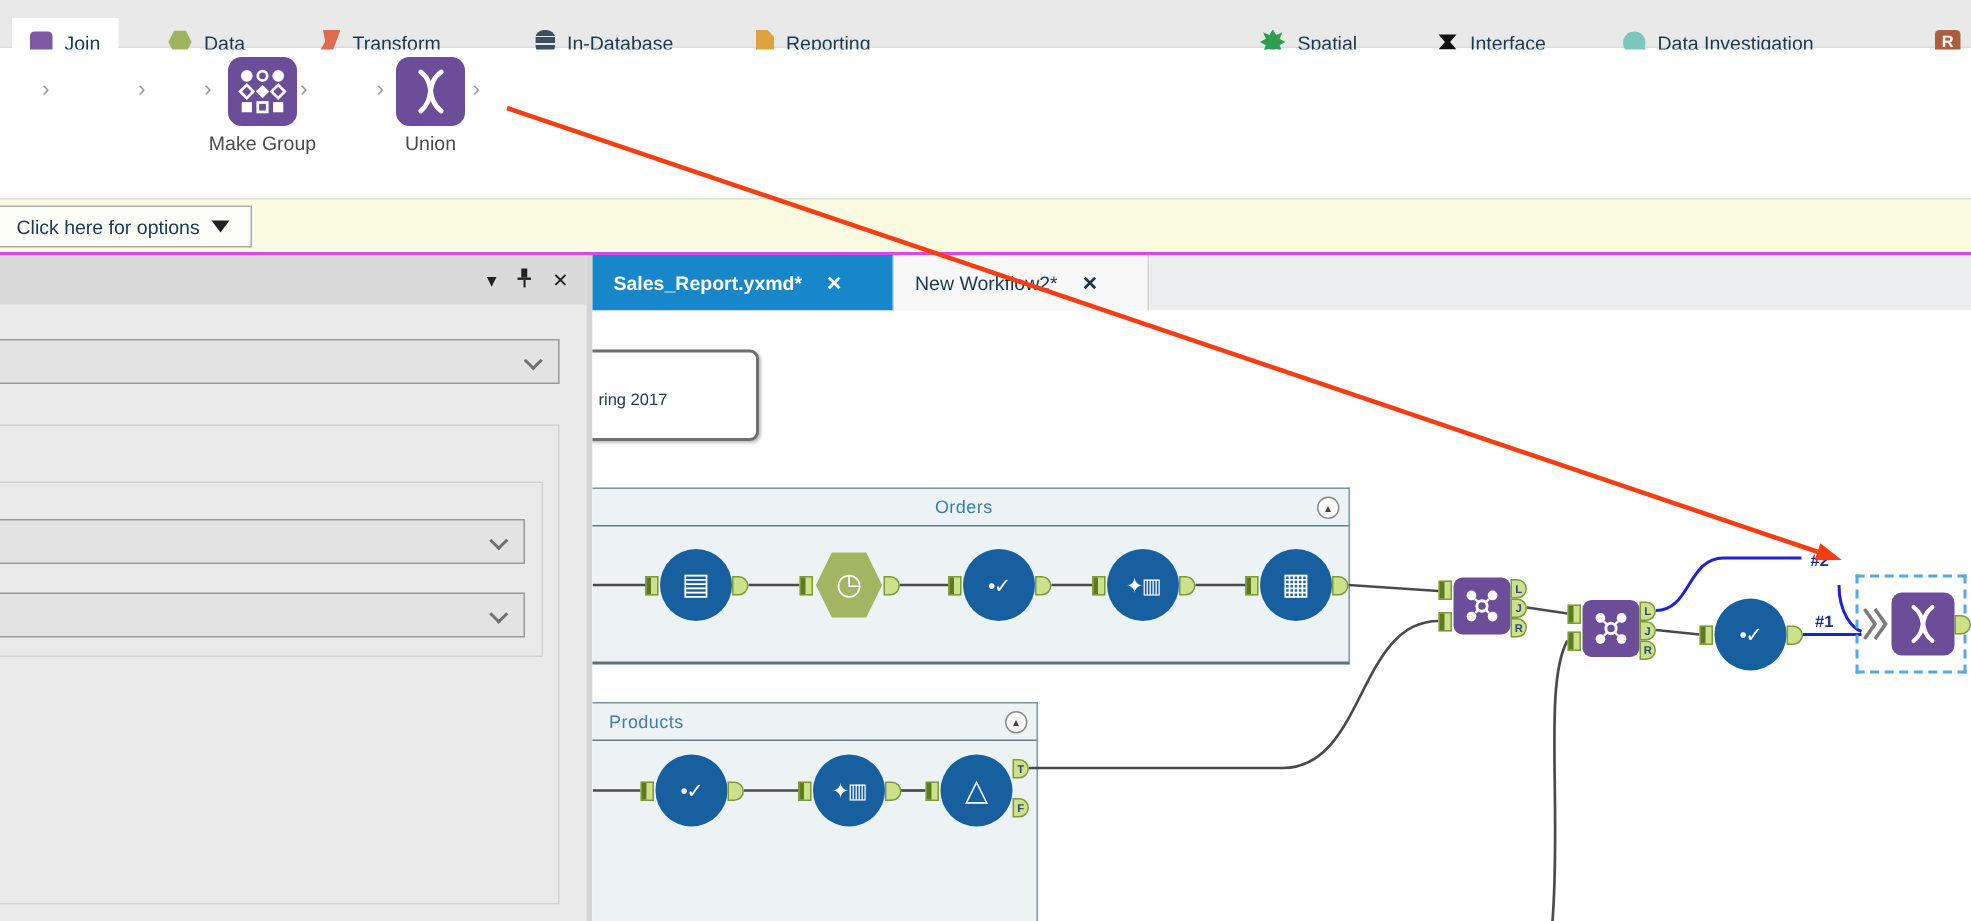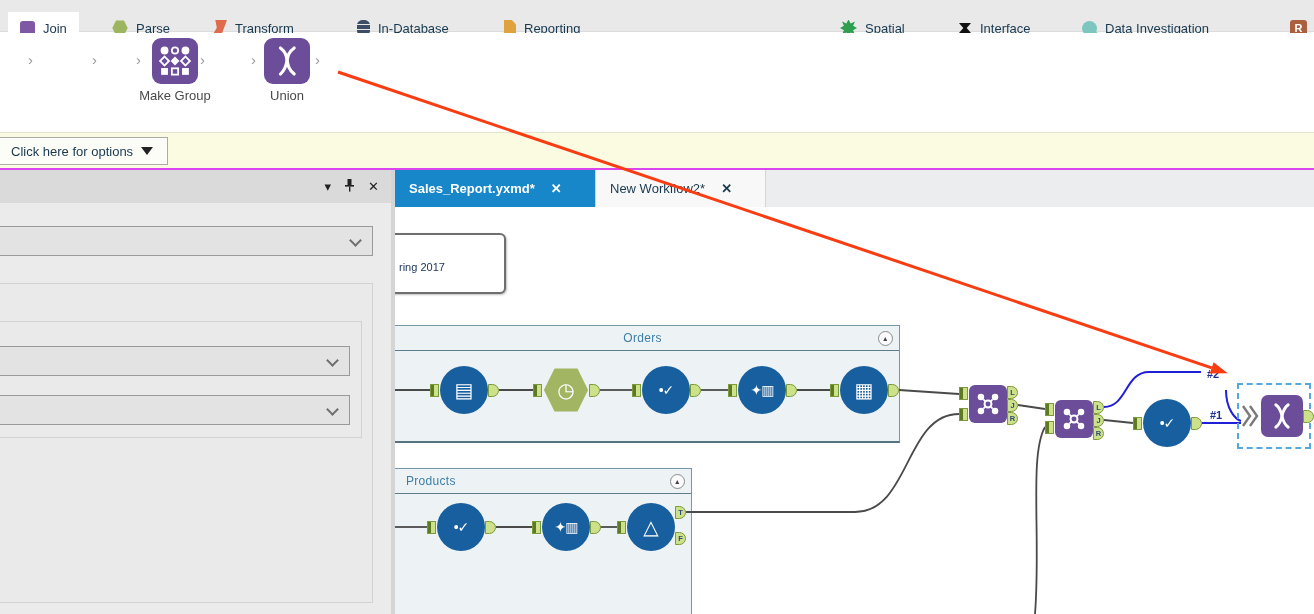--- a/index.html
+++ b/index.html
@@ -125,21 +125,21 @@
 </head>
 <body>
 
 <div class="category-bar" id="categoryBar">
     <div class="cat-tab active" style="left: 8px;">
       <span class="cat-icon ci-join"></span>
       <span>Join</span>
     </div>
     <div class="cat-tab" style="left: 100px;">
       <span class="cat-icon ci-parse"></span>
-      <span>Parse</span>
+      <span>Data</span>
     </div>
     <div class="cat-tab" style="left: 345px;">
       <span class="cat-icon ci-indb"></span>
       <span>In-Database</span>
     </div>
     <div class="cat-tab" style="left: 200px;">
       <span class="cat-icon ci-transform"></span>
       <span>Transform</span>
     </div>
     <div class="cat-tab" style="left: 492px;">

